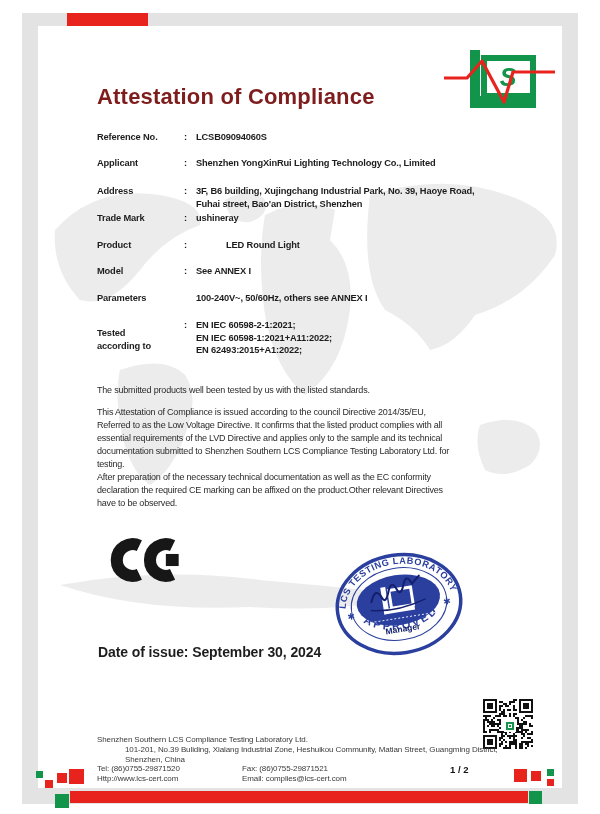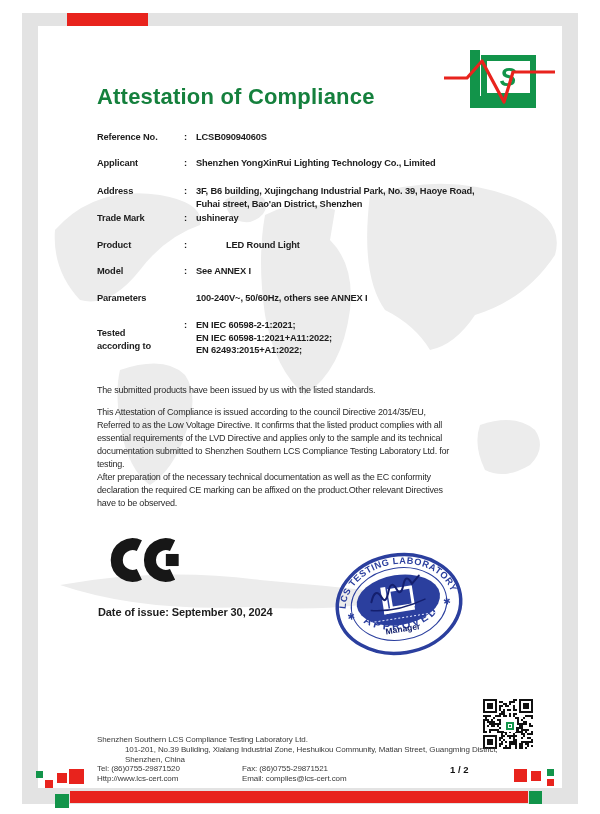--- a/index.html
+++ b/index.html
@@ -4,24 +4,24 @@
 <style>
   html,body{margin:0;padding:0;}
   body{
     width:600px;height:814px;position:relative;background:#fff;
     font-family:"Liberation Sans",sans-serif;overflow:hidden;color:#222;
   }
   .abs{position:absolute;}
   .gray{background:#e3e3e3;}
   .red{background:#e8231d;}
   .green{background:#12944a;}
-  .title{font-size:22px;font-weight:bold;color:#15803d;letter-spacing:.2px;}
+  .title{font-size:22px;font-weight:bold;color:#7f1d1d;letter-spacing:.2px;}
   .flabel,.fcolon,.fvalue{font-size:9.3px;font-weight:bold;color:#1d1d1d;letter-spacing:-0.15px;line-height:12.5px;white-space:pre;}
   .para{font-size:9px;letter-spacing:-0.2px;line-height:13px;color:#2b2b2b;white-space:pre;}
-  .dateline{font-size:11px;font-weight:bold;color:#1d1d1d;letter-spacing:-0.1px;}
+  .dateline{font-size:14px;font-weight:bold;color:#1d1d1d;letter-spacing:-0.1px;margin-top:38px;}
   .foot{font-size:8px;letter-spacing:-0.1px;line-height:10px;color:#3a3a3a;white-space:pre;}
   .pagenum{font-size:9.5px;font-weight:bold;color:#111;}
   svg text{font-family:"Liberation Sans",sans-serif;}
 </style>
 </head>
 <body>
 
 <svg class="abs" style="left:22px;top:13px;" width="556" height="790" viewBox="0 0 556 790">
   <g fill="#ececec" transform="translate(-22,-13)">
     <path d="M55,230 q40,-45 105,-35 q45,8 40,30 q-35,12 -60,45 q-30,38 -60,30 q-28,-30 -25,-70 z"></path>
@@ -82,21 +82,21 @@
   <div class="abs fvalue" style="left:196px;top:292px;">100-240V~, 50/60Hz, others see ANNEX I</div>
 
   <div class="abs flabel" style="left:97px;top:319px;margin-top:8px;">Tested
 according to</div>
   <div class="abs fcolon" style="left:184px;top:319px;">:</div>
   <div class="abs fvalue" style="left:196px;top:319px;">EN IEC 60598-2-1:2021;
 EN IEC 60598-1:2021+A11:2022;
 EN 62493:2015+A1:2022;</div>
 </div>
 
-<div class="abs para" style="left:97px;top:384px;">The submitted products have been issued by us with the listed standards.</div>
+<div class="abs para" style="left:97px;top:384px;">The submitted products well been tested by us with the listed standards.</div>
 <div class="abs para" style="left:97px;top:406px;">This Attestation of Compliance is issued according to the council Directive 2014/35/EU,
 Referred to as the Low Voltage Directive. It confirms that the listed product complies with all
 essential requirements of the LVD Directive and applies only to the sample and its technical
 documentation submitted to Shenzhen Southern LCS Compliance Testing Laboratory Ltd. for
 testing.</div>
 <div class="abs para" style="left:97px;top:471px;">After preparation of the necessary technical documentation as well as the EC conformity
 declaration the required CE marking can be affixed on the product.Other relevant Directives
 have to be observed.</div>
 
 <svg class="abs" style="left:110px;top:531px;" width="80" height="58" viewBox="0 0 106 58">

